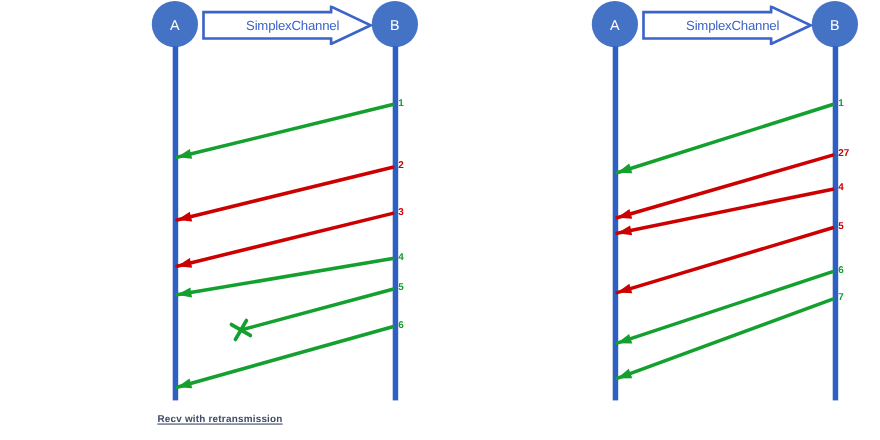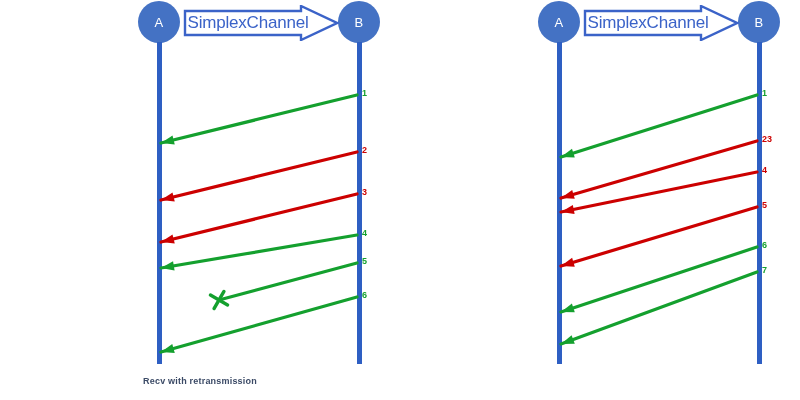--- a/index.html
+++ b/index.html
@@ -42,24 +42,24 @@
 
   
   .channel{
     position:absolute;
     left:183px;top:5px;
     width:156px;height:36px;
   }
   .channel svg{display:block;width:156px;height:36px;}
   .channel-label{
     position:absolute;
-    left:0;top:0;
+    left:18px;top:0;
     width:130px;height:36px;
     display:flex;align-items:center;justify-content:center;
-    font-size:17px;
+    font-size:12px;
     letter-spacing:-.2px;
     pointer-events:none;
     white-space:nowrap;
     text-align:center;
   }
 
   
   .msg-layer{position:absolute;left:0;top:0;width:400px;height:400px;}
   .msg-layer svg{display:block;width:400px;height:400px;overflow:visible;}
 
@@ -122,21 +122,21 @@
           <line x1="357" y1="263" x2="219" y2="300" stroke="#14A02E" stroke-width="3.2" stroke-linecap="round"></line>
           <g transform="translate(219,300) rotate(164.99108632334134)">
             <line x1="-7" y1="-7" x2="7" y2="7" stroke="#14A02E" stroke-width="3.4" stroke-linecap="round"></line>
             <line x1="-7" y1="7" x2="7" y2="-7" stroke="#14A02E" stroke-width="3.4" stroke-linecap="round"></line>
           </g>
           <line x1="357" y1="297" x2="161" y2="352" stroke="#14A02E" stroke-width="3.2" stroke-linecap="round"></line>
           <polygon points="161,352 172.2737286254265,344.0587757316495 174.75935245308045,352.91663519019806" fill="#14A02E"></polygon>
         </svg>
     </div>
 
-    <div class="caption" style="color: rgb(59, 74, 102);">Recv with retransmission</div>
+    <div class="caption" style="color: rgb(59, 74, 102); text-decoration: underline;">Recv with retransmission</div>
   <div class="msg-label" style="left: 362px; top: 89px; color: rgb(20, 160, 46);">1</div>
       <div class="msg-label" style="left: 362px; top: 146px; color: rgb(204, 0, 0);">2</div>
       <div class="msg-label" style="left: 362px; top: 188px; color: rgb(204, 0, 0);">3</div>
       <div class="msg-label" style="left: 362px; top: 229px; color: rgb(20, 160, 46);">4</div>
       <div class="msg-label" style="left: 362px; top: 257px; color: rgb(20, 160, 46);">5</div>
       <div class="msg-label" style="left: 362px; top: 291px; color: rgb(20, 160, 46);">6</div>
     </div>
 
   <div class="panel" id="panel-right">
 
@@ -168,20 +168,20 @@
           <line x1="357" y1="207" x2="161" y2="266" stroke="#CC0000" stroke-width="3.2" stroke-linecap="round"></line>
           <polygon points="161,266 172.12231698123858,257.84806372885237 174.77416344412896,266.65758757167475" fill="#CC0000"></polygon>
           <line x1="357" y1="247" x2="161" y2="312" stroke="#14A02E" stroke-width="3.2" stroke-linecap="round"></line>
           <polygon points="161,312 171.8912007938226,303.54176464807 174.7871270164575,312.2740960270922" fill="#14A02E"></polygon>
           <line x1="357" y1="272" x2="161" y2="344" stroke="#14A02E" stroke-width="3.2" stroke-linecap="round"></line>
           <polygon points="161,344 171.61654654539123,335.1994920913881 174.7888672020437,343.83525387894196" fill="#14A02E"></polygon>
         </svg>
     </div>
 
   <div class="msg-label" style="left: 362px; top: 89px; color: rgb(20, 160, 46);">1</div>
-      <div class="msg-label" style="left: 362px; top: 135px; color: rgb(204, 0, 0);">23</div>
+      <div class="msg-label" style="left: 362px; top: 135px; color: rgb(204, 0, 0);">27</div>
       <div class="msg-label" style="left: 362px; top: 166px; color: rgb(204, 0, 0);">4</div>
       <div class="msg-label" style="left: 362px; top: 201px; color: rgb(204, 0, 0);">5</div>
       <div class="msg-label" style="left: 362px; top: 241px; color: rgb(20, 160, 46);">6</div>
       <div class="msg-label" style="left: 362px; top: 266px; color: rgb(20, 160, 46);">7</div>
     </div>
 
 </div>
 
 </body></html>

